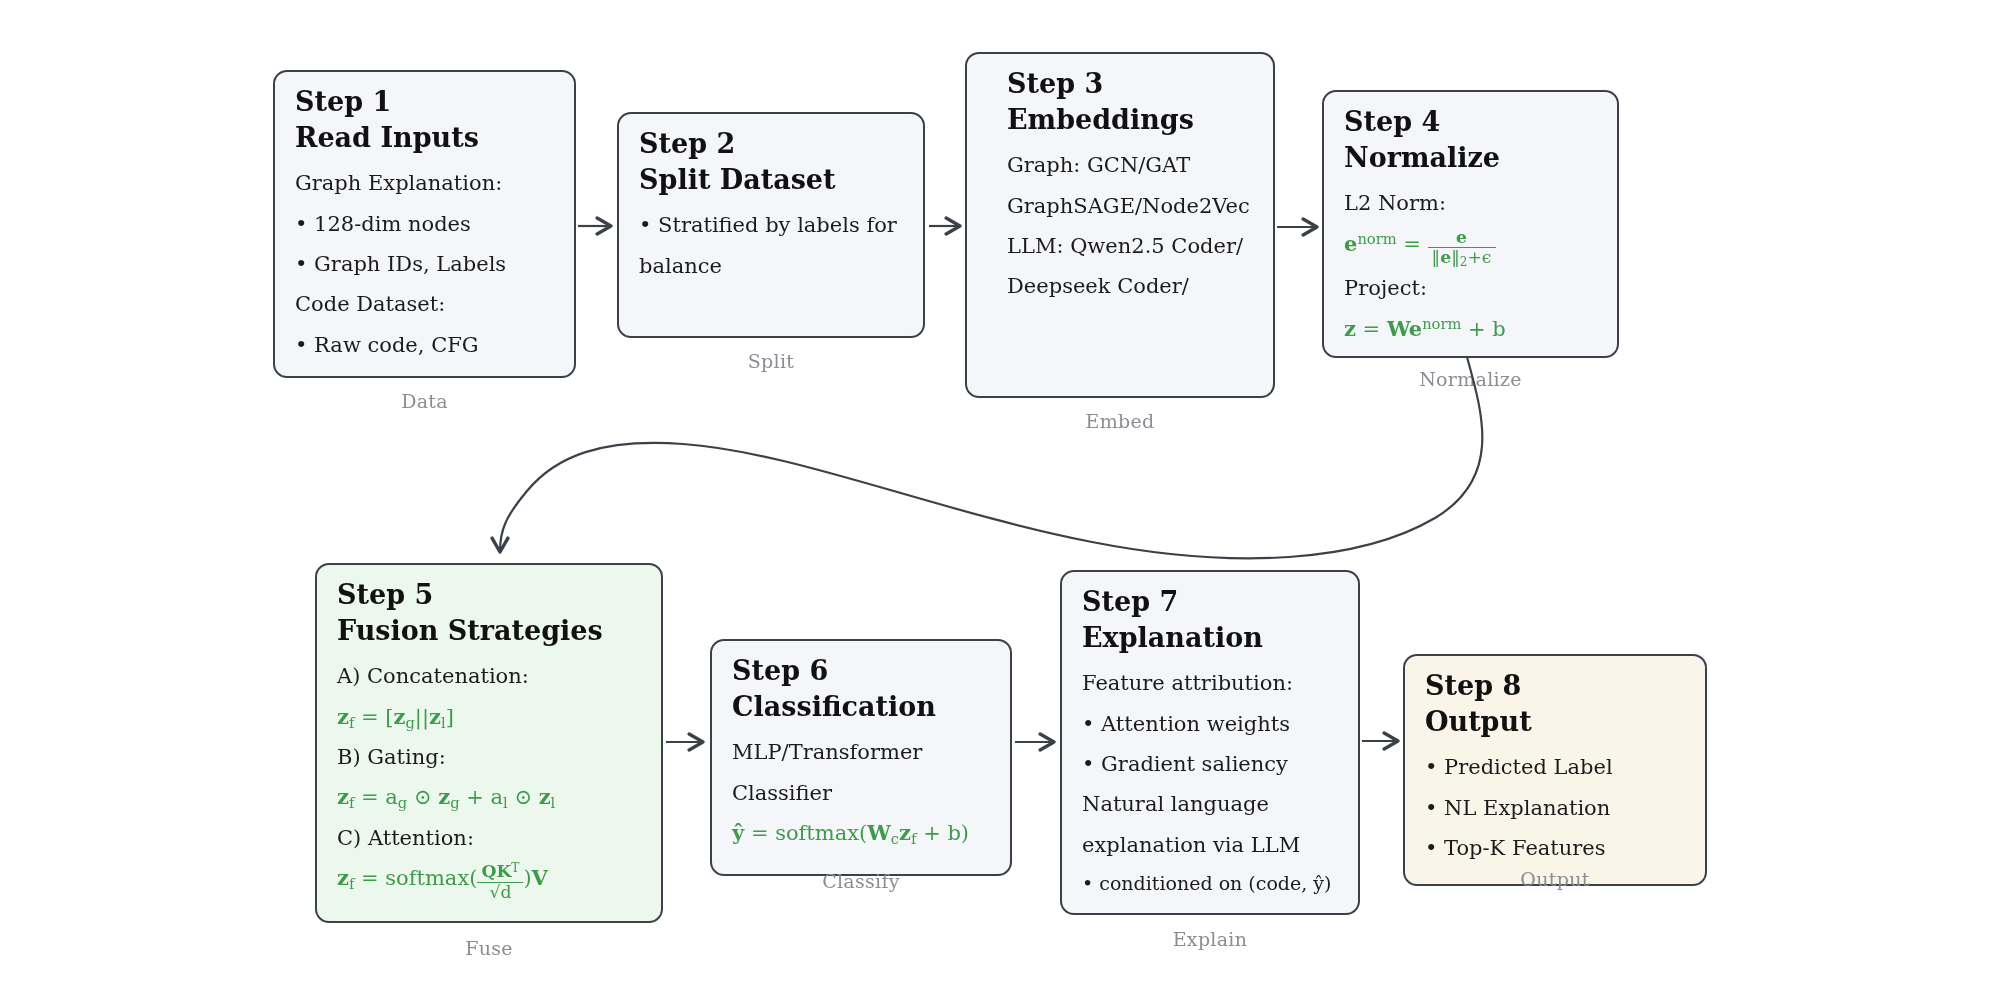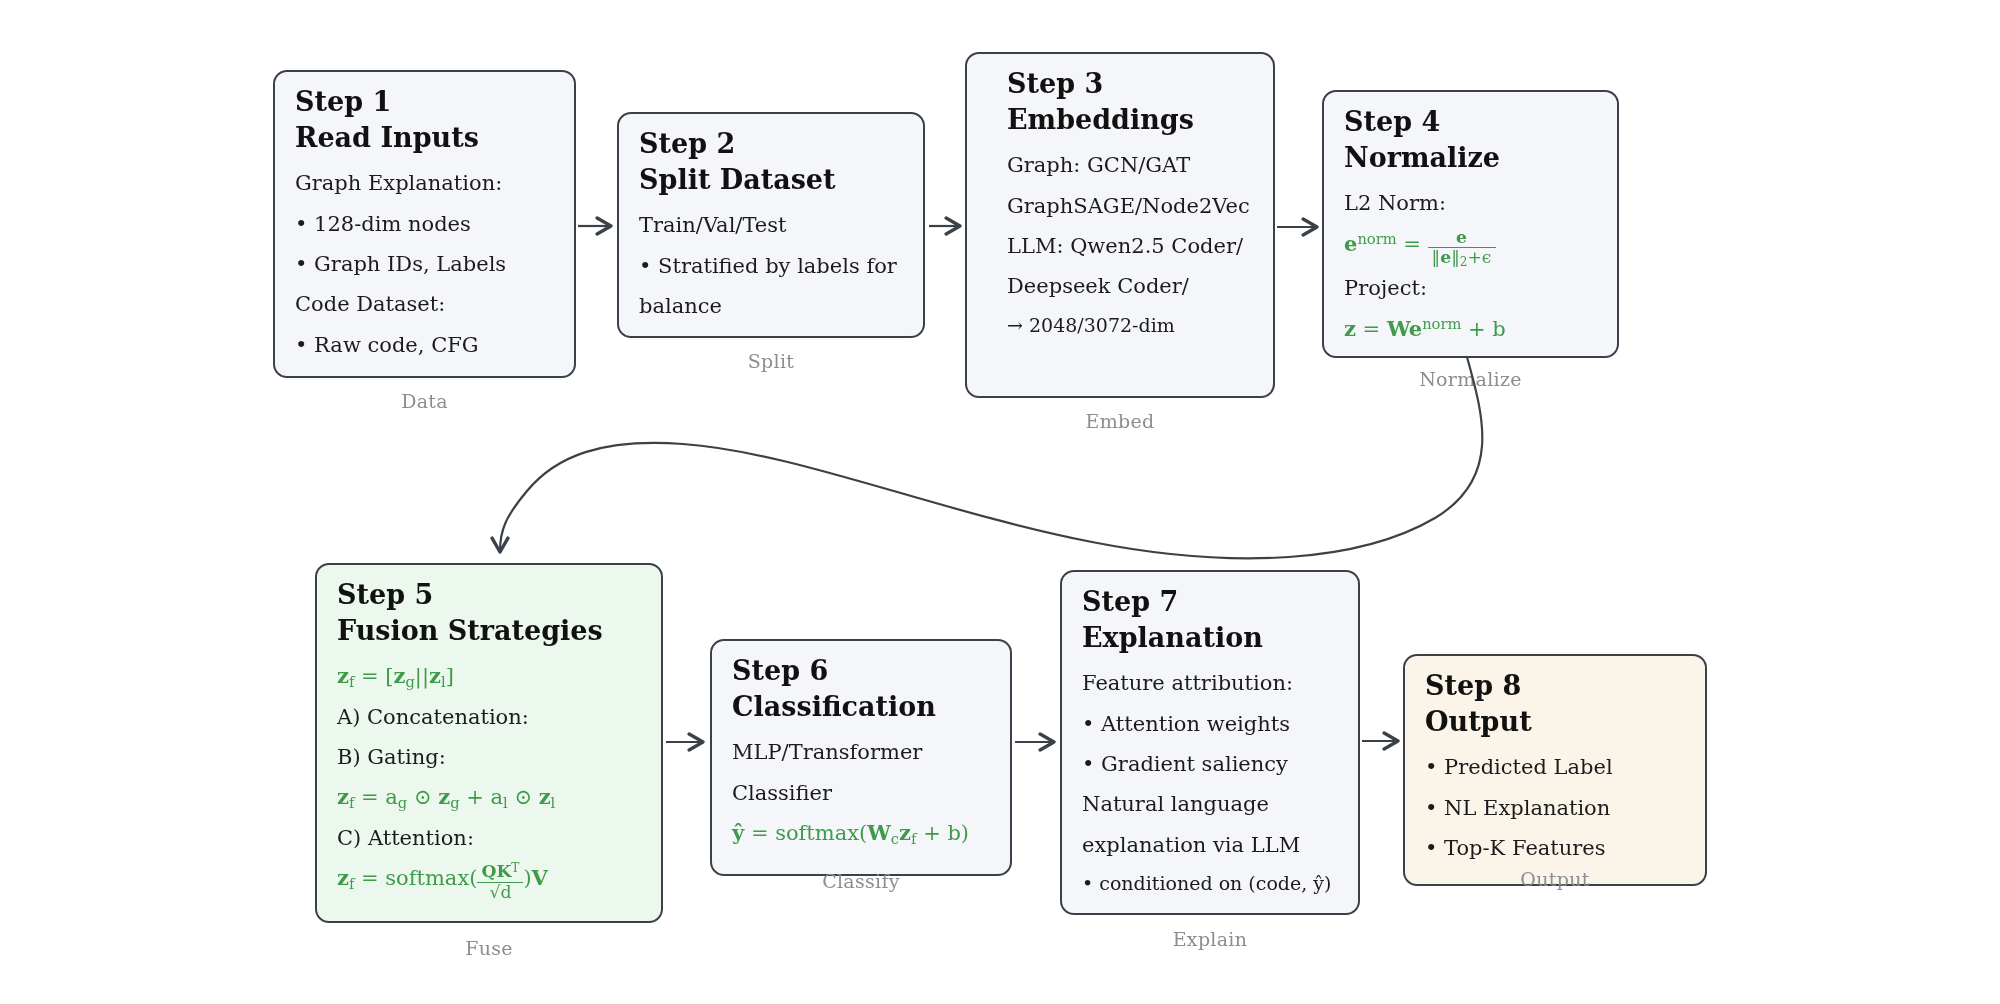--- a/index.html
+++ b/index.html
@@ -48,57 +48,55 @@
     <div class="ln t">Code Dataset:</div>
     <div class="ln b">• Raw code, CFG</div>
   </div>
   <div class="cap" style="left:273px;top:390px;width:303px;">Data</div>
 
   <div class="bx" style="left:617px;top:112px;width:308px;height:226px;">
     <div class="ttl">
       <div>Step 2</div>
       <div>Split Dataset</div>
     </div>
-    <div class="ln t">Train/Val/Test</div>
     <div class="ln b">• Stratified by labels for balance</div>
   </div>
   <div class="cap" style="left:617px;top:350px;width:308px;">Split</div>
 
   <div class="bx" style="left:965px;top:52px;width:310px;height:346px;padding-left:40px;">
     <div class="ttl">
       <div>Step 3</div>
       <div>Embeddings</div>
     </div>
     <div class="ln t">Graph: GCN/GAT</div>
     <div class="ln t">GraphSAGE/Node2Vec</div>
     <div class="ln t">LLM: Qwen2.5 Coder/</div>
     <div class="ln t">Deepseek Coder/</div>
-    <div class="ln s">→ 2048/3072-dim</div>
   </div>
   <div class="cap" style="left:965px;top:410px;width:310px;">Embed</div>
 
   <div class="bx" style="left:1322px;top:90px;width:297px;height:268px;">
     <div class="ttl">
       <div>Step 4</div>
       <div>Normalize</div>
     </div>
     <div class="ln t">L2 Norm:</div>
     <div class="ln m"><b>e</b><sup>norm</sup> = <span class="frac"><span class="fn"><b>e</b></span><span class="fd">‖<b>e</b>‖<sub>2</sub>+ϵ</span></span></div>
     <div class="ln t">Project:</div>
     <div class="ln m"><b>z</b> = <b>We</b><sup>norm</sup> + b</div>
   </div>
   <div class="cap" style="left:1322px;top:368px;width:297px;">Normalize</div>
 
   <div class="bx fuse" style="left:315px;top:563px;width:348px;height:360px;">
     <div class="ttl">
       <div>Step 5</div>
       <div>Fusion Strategies</div>
     </div>
+    <div class="ln t">A) Concatenation:</div>
     <div class="ln m"><b>z</b><sub>f</sub> = [<b>z</b><sub>g</sub>||<b>z</b><sub>l</sub>]</div>
-    <div class="ln t">A) Concatenation:</div>
     <div class="ln t">B) Gating:</div>
     <div class="ln m"><b>z</b><sub>f</sub> = a<sub>g</sub> ⊙ <b>z</b><sub>g</sub> + a<sub>l</sub> ⊙ <b>z</b><sub>l</sub></div>
     <div class="ln t">C) Attention:</div>
     <div class="ln m"><b>z</b><sub>f</sub> = softmax(<span class="frac"><span class="fn"><b>QK</b><sup>T</sup></span><span class="fd">√d</span></span>)<b>V</b></div>
   </div>
   <div class="cap" style="left:315px;top:937px;width:348px;">Fuse</div>
 
   <div class="bx" style="left:710px;top:623px;width:302px;height:237px;margin-top:16px;">
     <div class="ttl">
       <div>Step 6</div>

